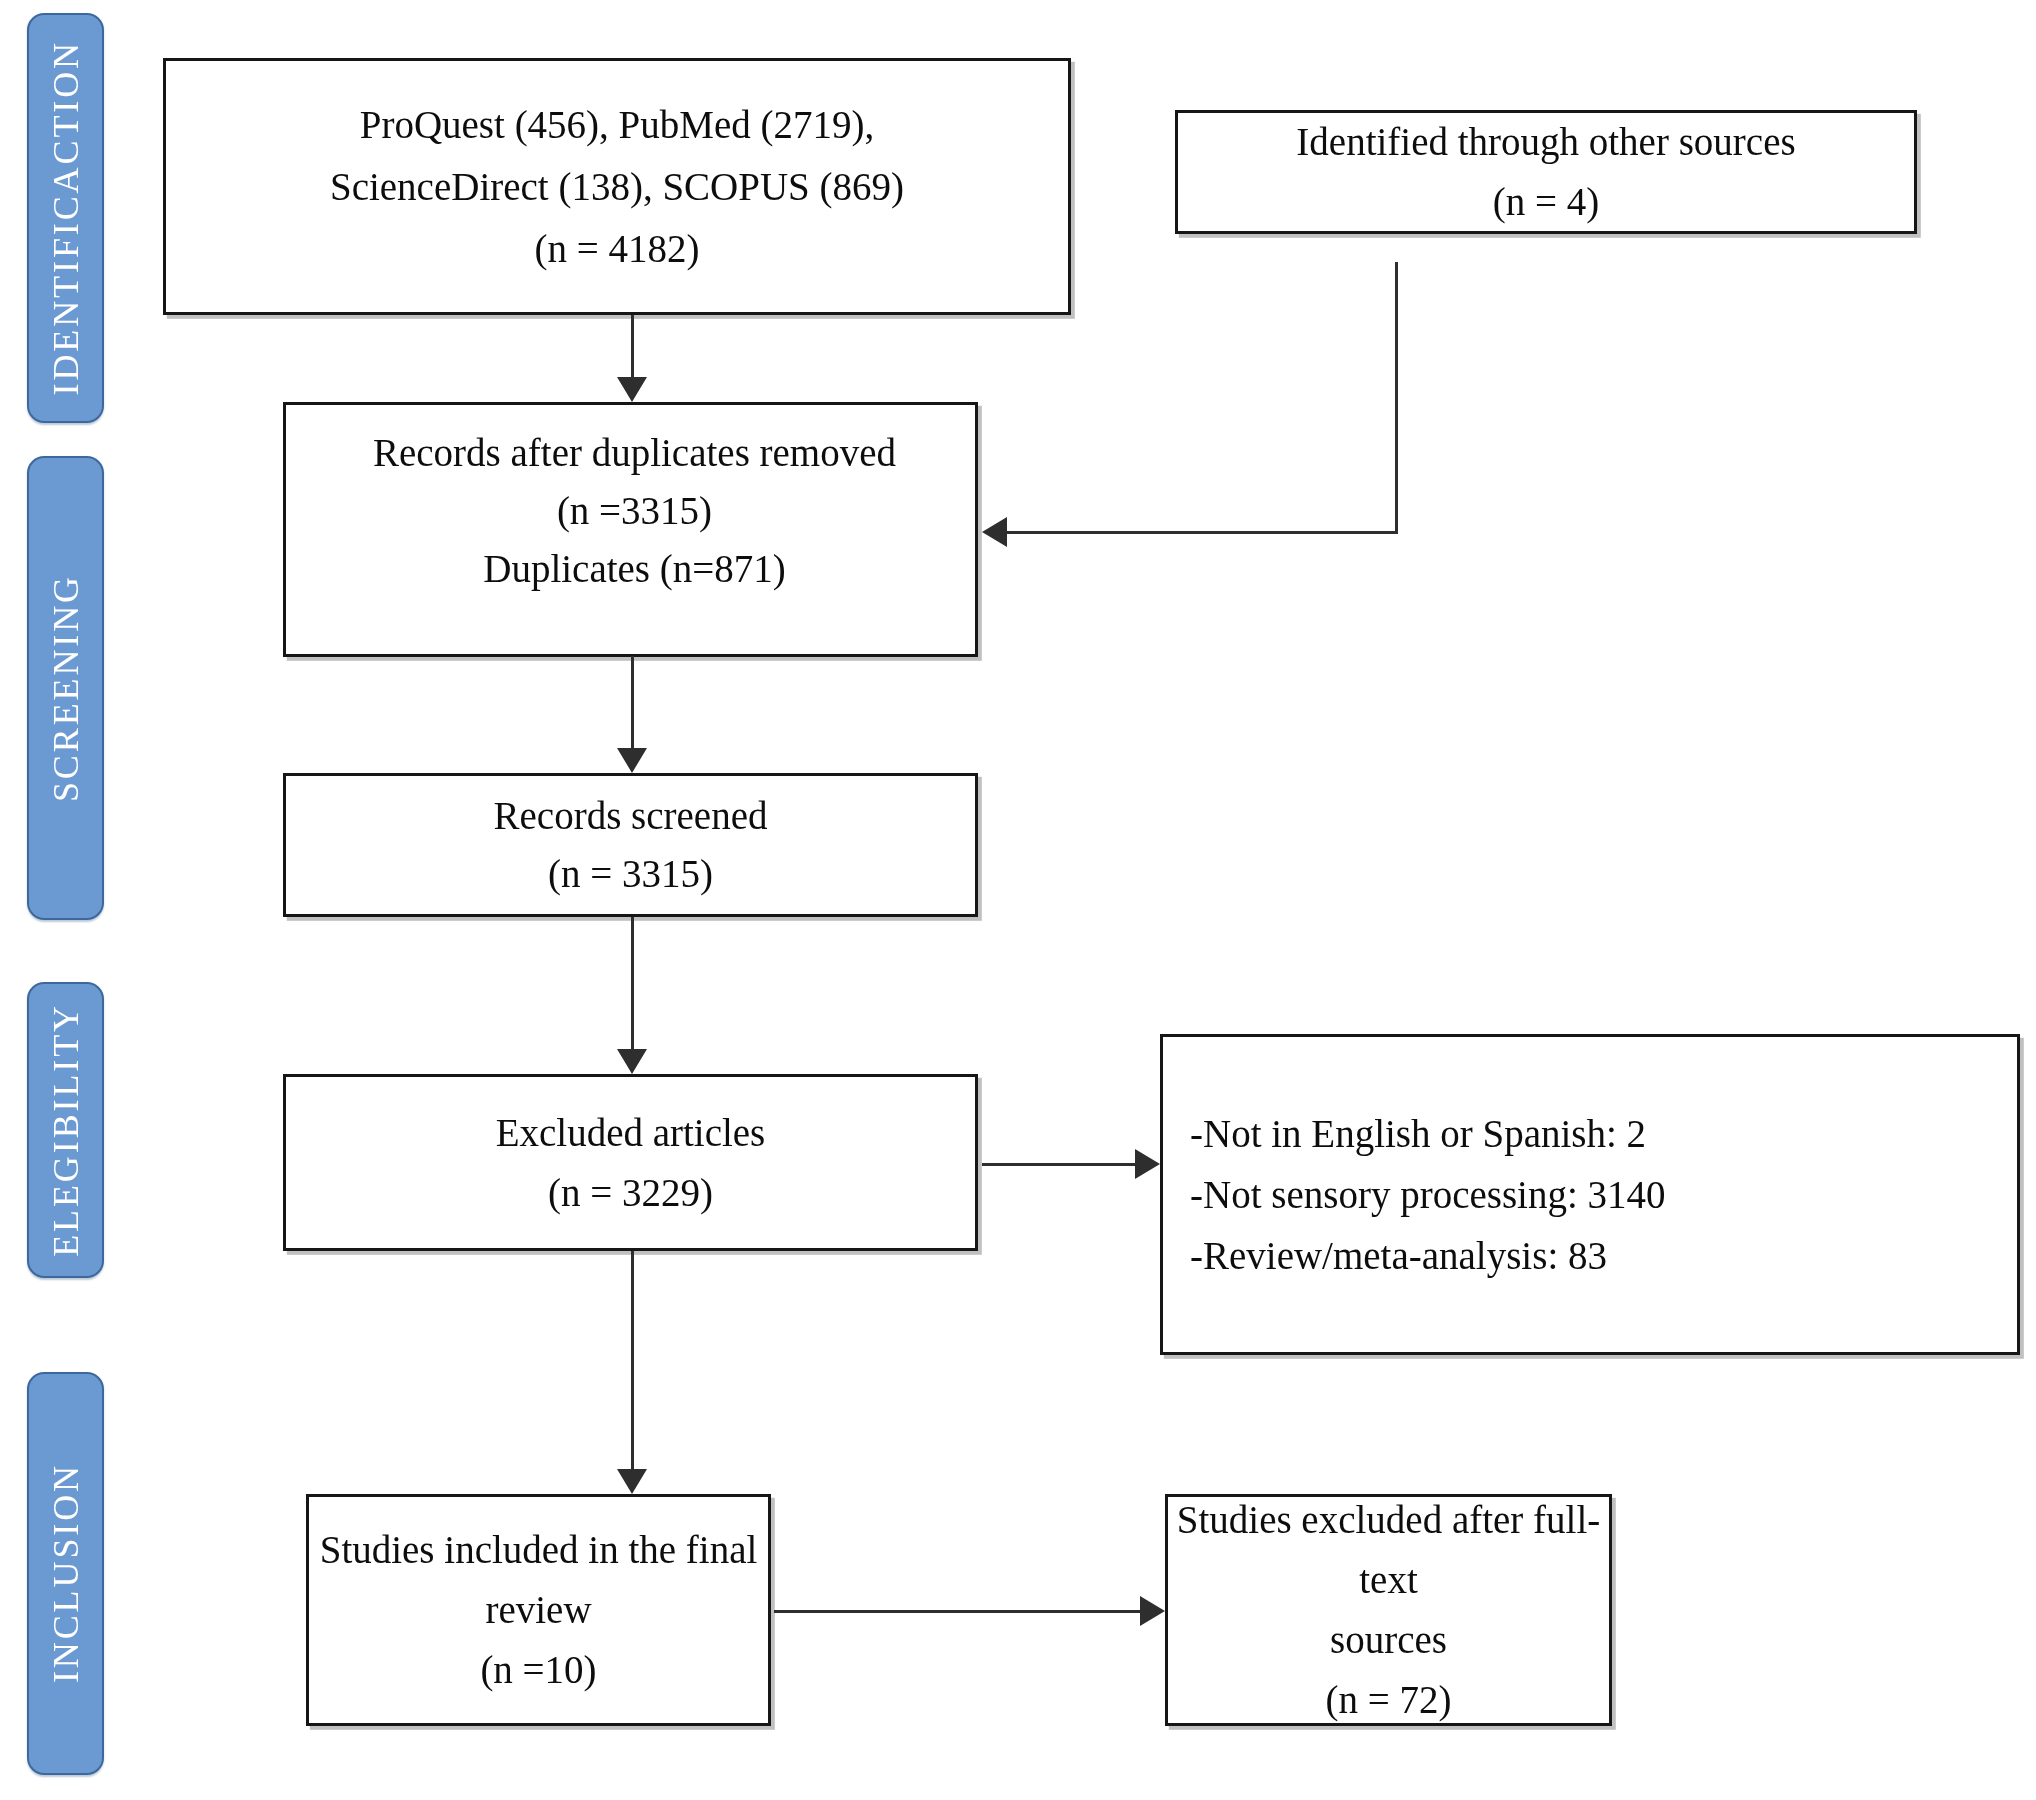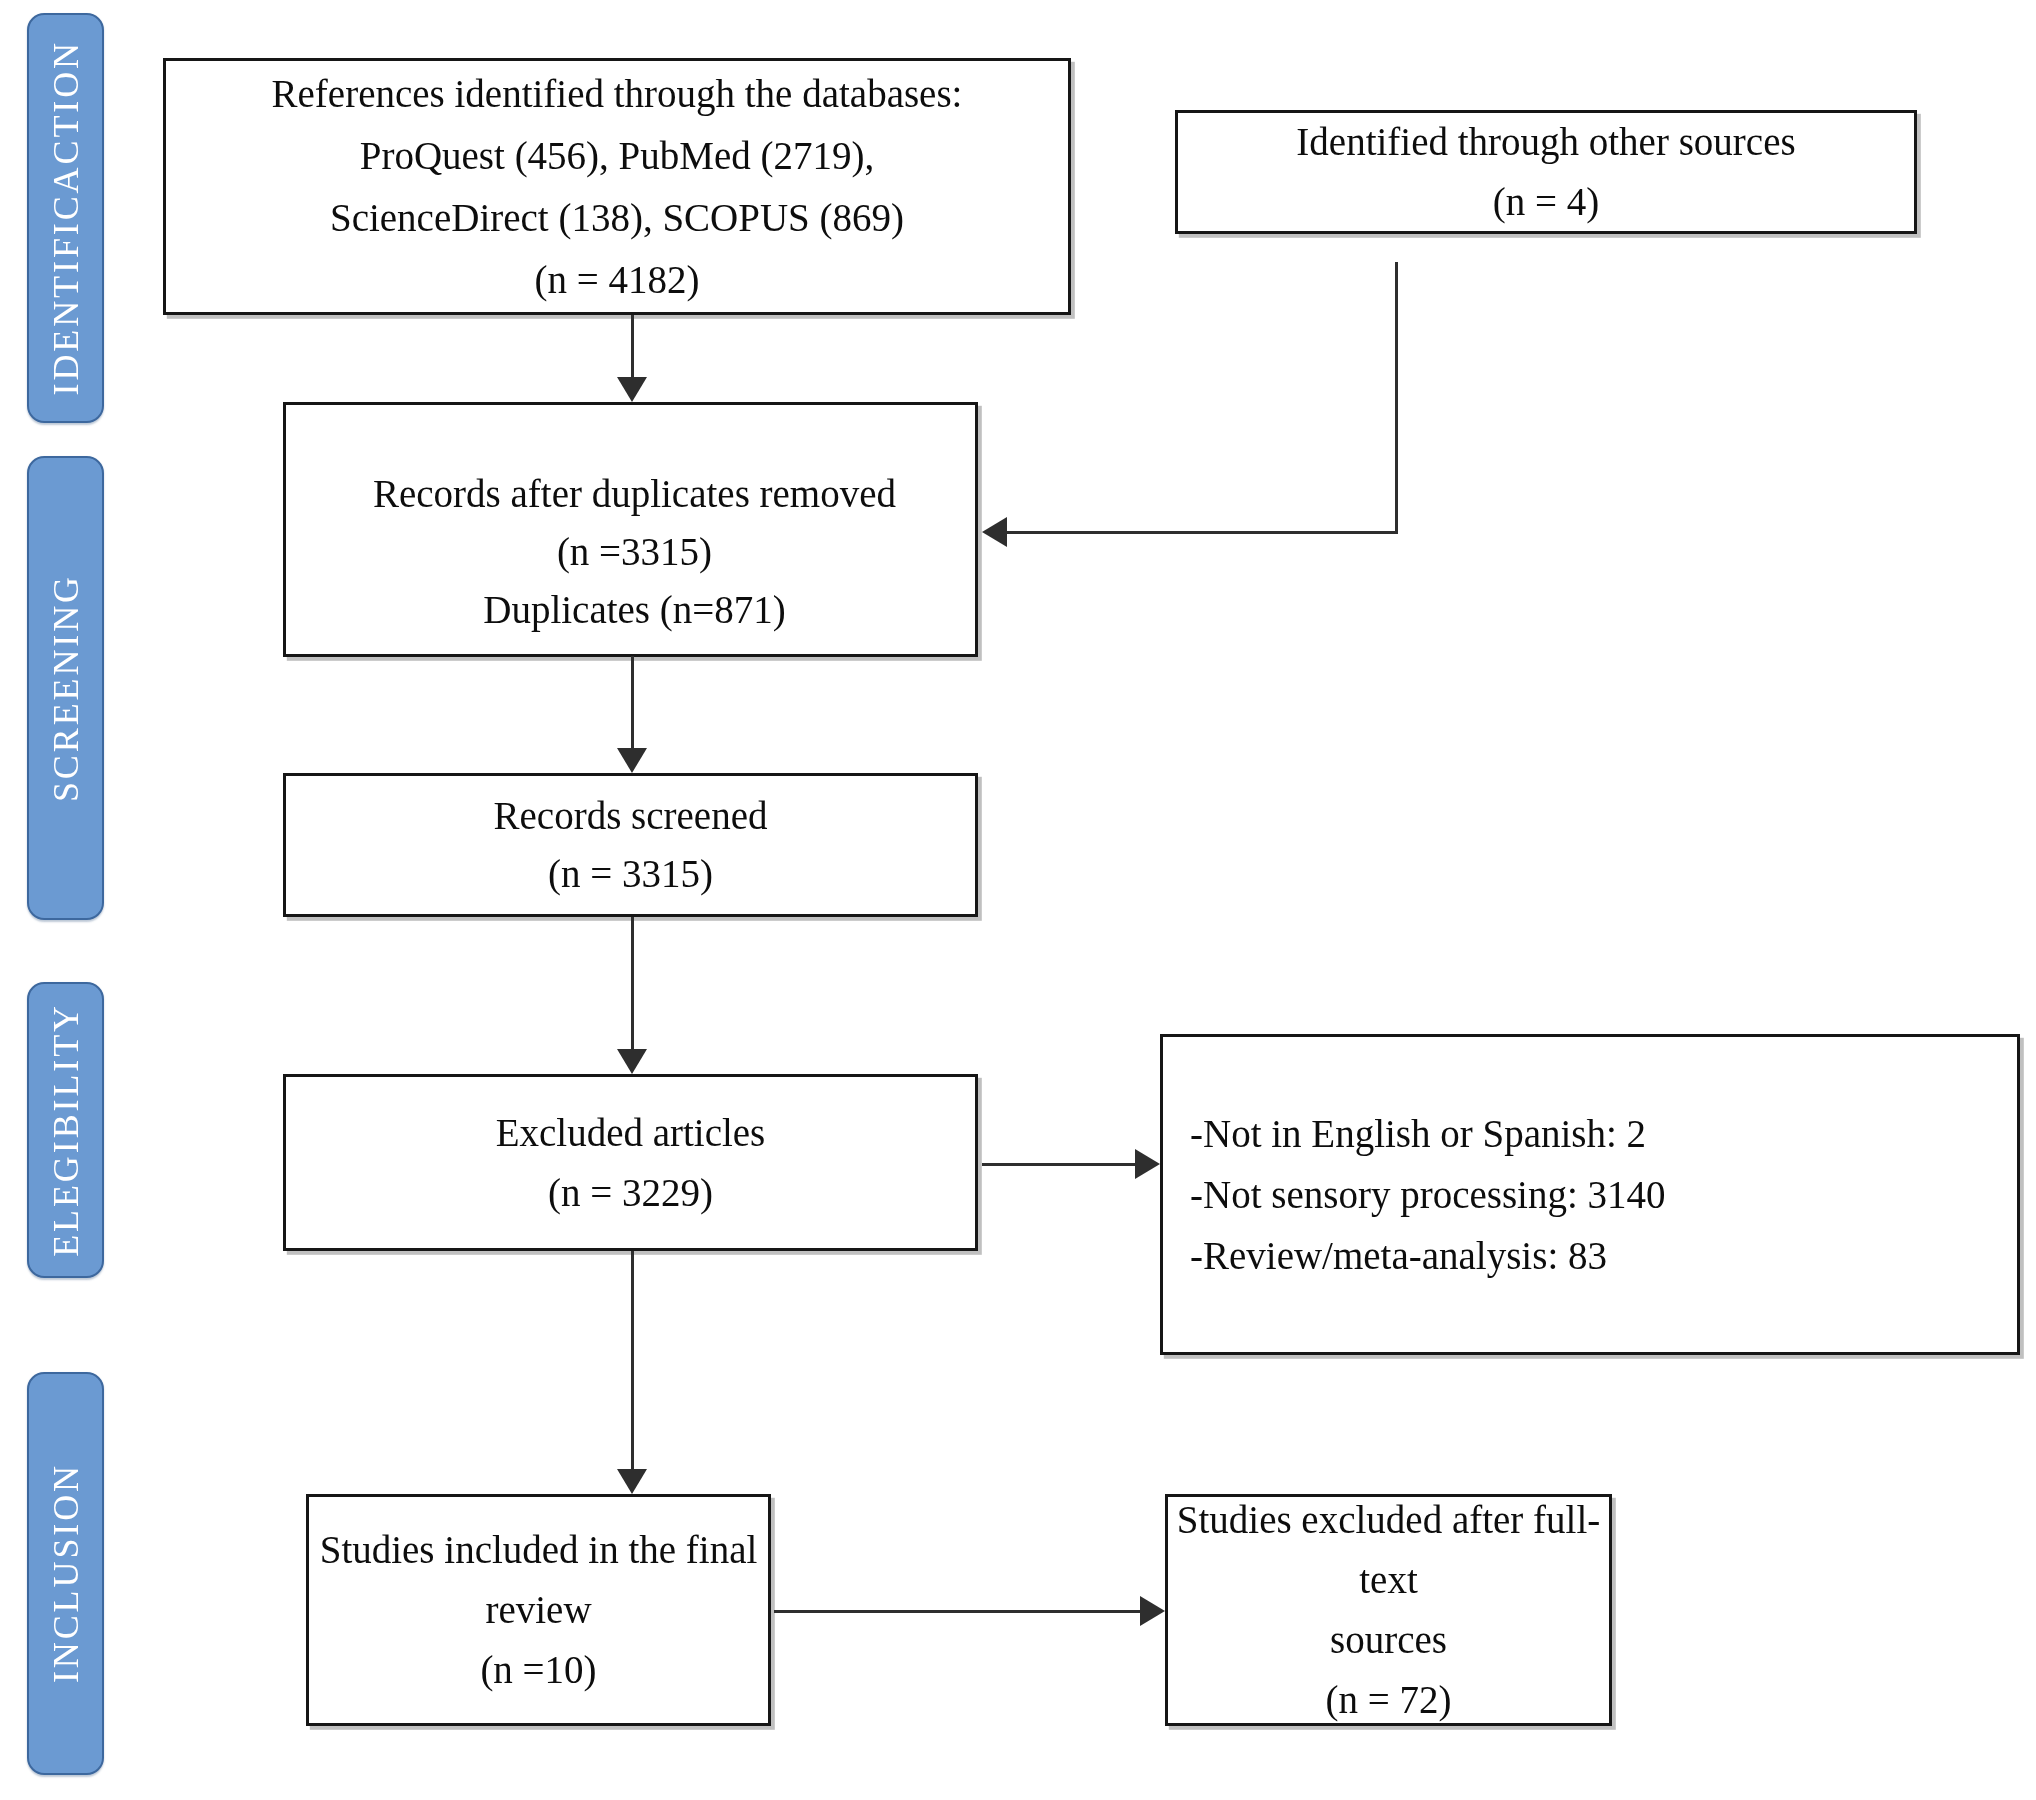--- a/index.html
+++ b/index.html
@@ -42,21 +42,21 @@
     text-align:center;
     font-size:39px;
     line-height:62px;
   }
   .fbox.align-left{
     align-items:flex-start;text-align:left;
     padding-left:27px;padding-right:9.6px;
     line-height:61px;
   }
   .fbox.split{
-    justify-content:flex-end;
+    justify-content:flex-start;
     padding-top:19px;padding-bottom:15.4px;
     line-height:58px;
     padding-left:8px;
   }
   .fbox .grp{display:flex;flex-direction:column;align-items:center;}
   
   .vline,.hline{position:absolute;background:var(--line,#2e2e2e);}
   .vline{width:2.9px;}
   .hline{height:2.9px;}
   .arr{position:absolute;width:0;height:0;}
@@ -76,21 +76,20 @@
     <span>SCREENING</span>
   </div>
   <div class="stage" style="top:982px;height:296px;">
     <span>ELEGIBILITY</span>
   </div>
   <div class="stage" style="top:1372px;height:403px;">
     <span>INCLUSION</span>
   </div>
 
   <div class="fbox" style="left:163px;top:58px;width:908px;height:257px;">
-    <div>References identified through the databases:</div>
     <div>ProQuest (456), PubMed (2719),</div>
     <div>ScienceDirect (138), SCOPUS (869)</div>
     <div>(n = 4182)</div>
   </div>
 
   <div class="fbox" style="left:1175px;top:110px;width:742px;height:124px;line-height:60px;">
     <div>Identified through other sources</div>
     <div>(n = 4)</div>
   </div>
 

